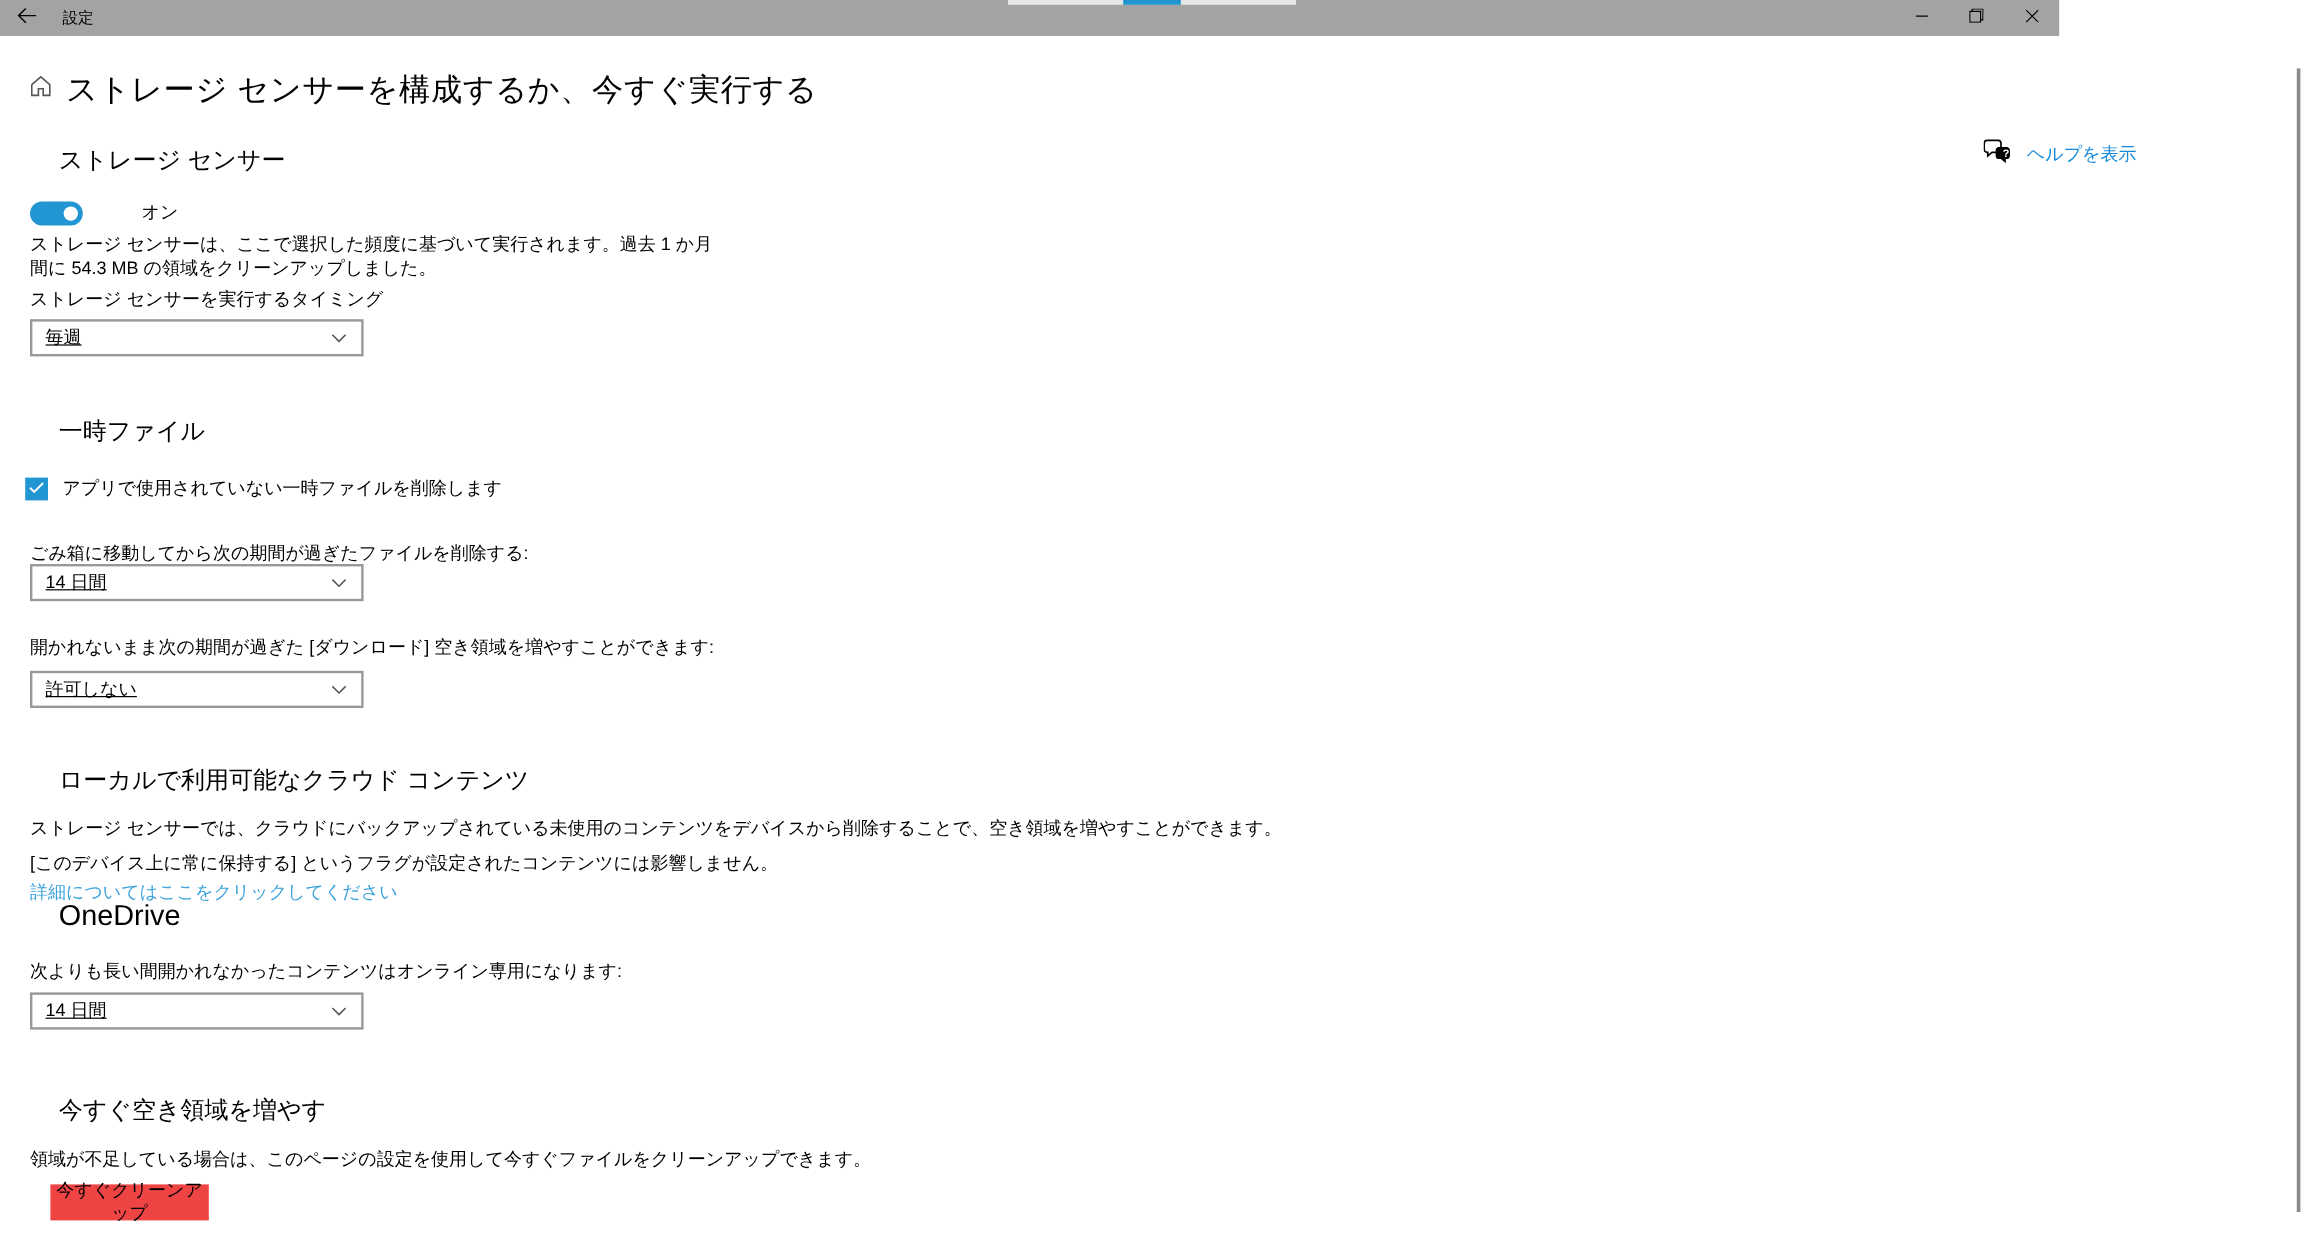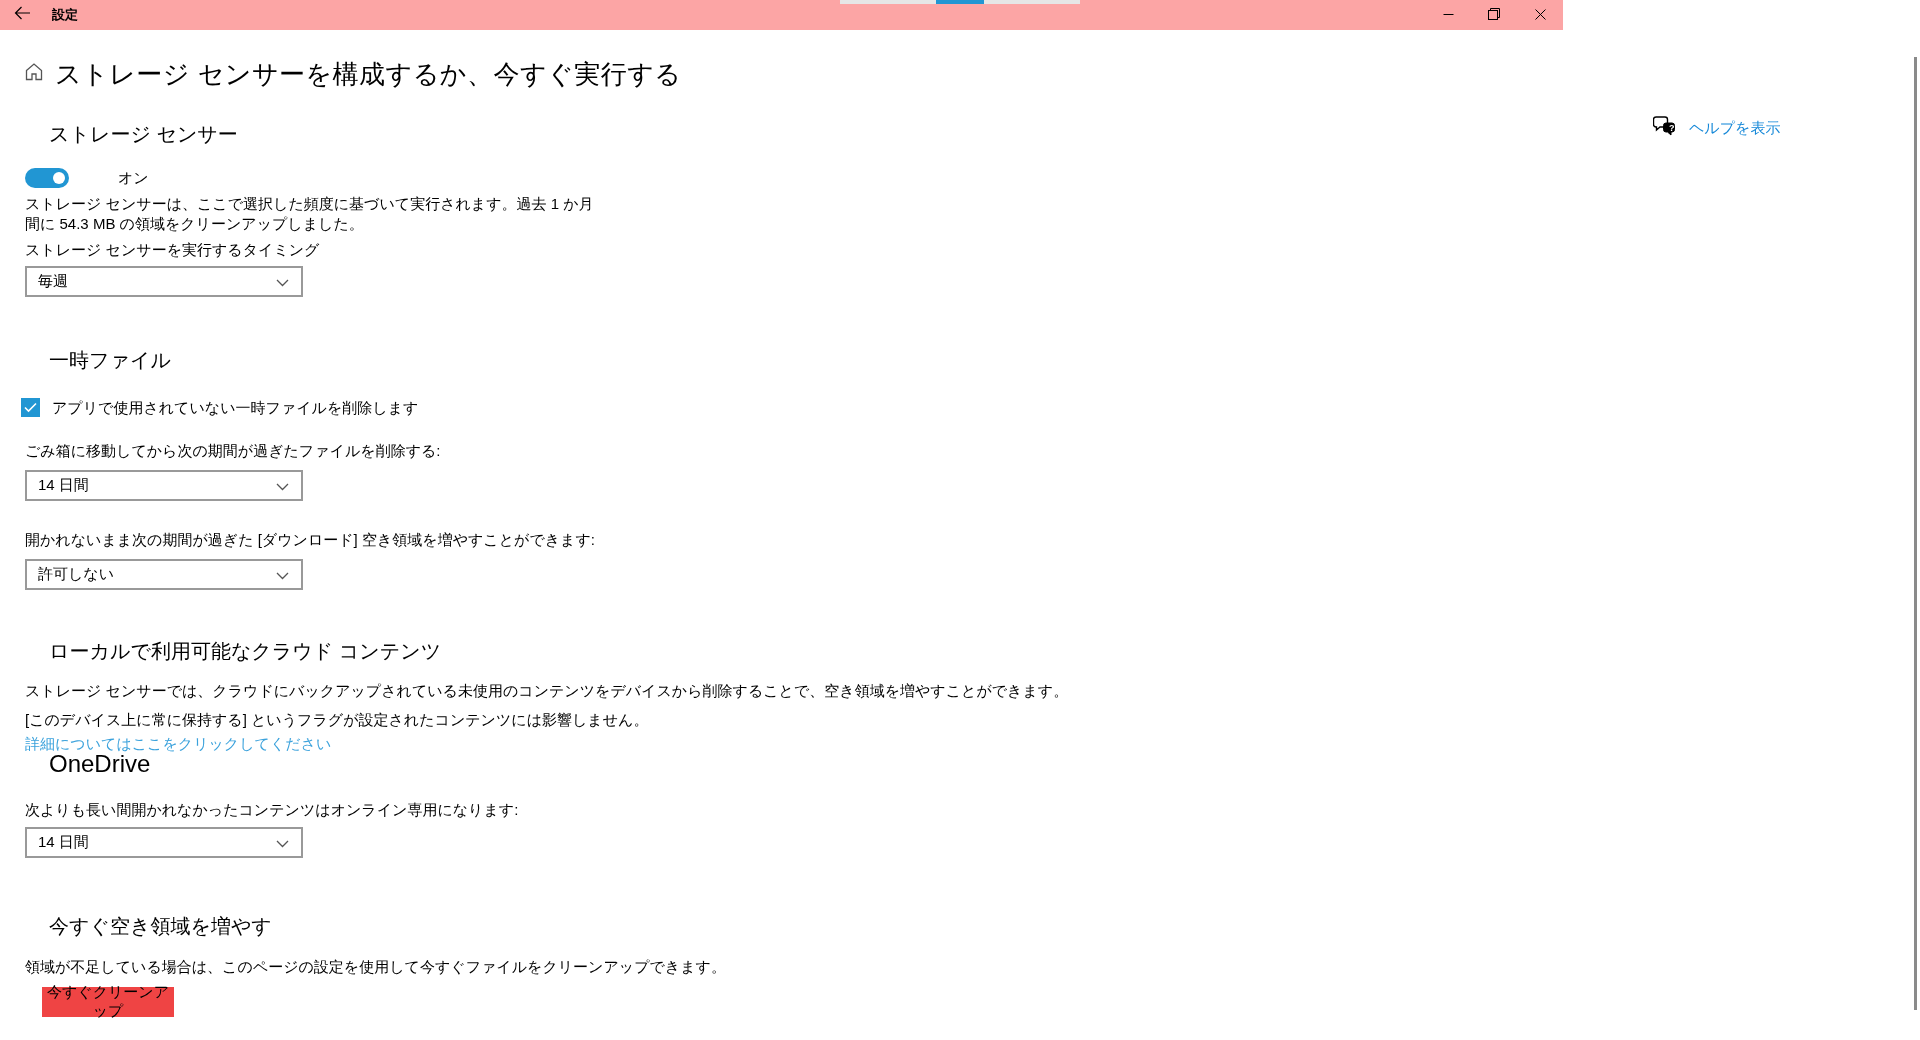--- a/index.html
+++ b/index.html
@@ -1,20 +1,20 @@
 <!DOCTYPE html>
 <html><head>
 <meta charset="utf-8">
 <style>
   * { margin:0; padding:0; box-sizing:border-box; }
   html,body { width:1920px; height:1040px; background:#ffffff; overflow:hidden; }
   body { font-family:"Liberation Sans","DejaVu Sans",sans-serif; color:#000; position:relative; }
 
   
-  .titlebar { position:absolute; top:0; left:0; width:1563px; height:30px; background:#fca5a5;font-weight:bold; }
+  .titlebar { position:absolute; top:0; left:0; width:1716px; height:30px; background:#a3a3a3; }
   .back-btn { position:absolute; left:0; top:0; width:44px; height:30px; display:flex; align-items:center; justify-content:center; cursor:pointer; }
   .app-title { position:absolute; left:52px; top:7px; font-size:13px; line-height:16px; }
   .caption-btns { position:absolute; right:0; top:0; display:flex; }
   .caption-btn { width:46px; height:30px; display:flex; align-items:center; justify-content:center; cursor:pointer; }
 
   
   .progress-track { position:absolute; left:840px; top:0; width:240px; height:4px; background:#e6e6e6; }
   .progress-thumb { position:absolute; left:96px; top:0; width:48px; height:4px; background:#2196d3; }
 
   
@@ -25,21 +25,21 @@
   .help-icon { margin-right:12px; }
   .help-link { font-size:15px; line-height:20px; color:#1588d8; cursor:pointer; }
 
   
   .section-h { position:absolute; left:25px; font-size:20px; font-weight:400; line-height:28px;margin-left:24px; }
   .body-text { position:absolute; left:25px; font-size:15px; line-height:20px; white-space:pre-line; }
   .field-label { position:absolute; left:25px; font-size:15px; line-height:20px; }
   .link-text { position:absolute; left:25px; font-size:15px; line-height:20px; color:#3ba2dc; cursor:pointer; }
 
   .select-box { position:absolute; left:25px; width:278px; height:31px; border:2px solid #999999; background:#fff;
-                display:flex; align-items:center; justify-content:space-between; padding:0 12px 0 11px; cursor:pointer; }
+                display:flex; align-items:center; justify-content:space-between; padding:0 12px 0 11px; cursor:pointer;text-decoration:underline; }
   .select-box .sel-val { font-size:15px; }
 
   
   .toggle { position:absolute; left:25px; top:168px; width:44px; height:20px; background:#2196d3; border-radius:10px; cursor:pointer; }
   .toggle .knob { position:absolute; right:4px; top:4px; width:12px; height:12px; background:#fff; border-radius:50%; }
   .toggle-label { position:absolute; left:82px; top:168px; font-size:15px; line-height:20px;margin-left:36px; }
 
   
   .checkbox { position:absolute; left:21px; top:398px; width:19px; height:19px; background:#2196d3; display:flex; align-items:center; justify-content:center; cursor:pointer; }
   .checkbox-label { position:absolute; left:52px; top:398px; font-size:15px; line-height:20px; }
@@ -125,21 +125,21 @@
 
 <h2 class="section-h" style="top:346px;">一時ファイル</h2>
 
 <div class="checkbox">
   <span><svg width="13" height="11" viewBox="0 0 13 11">
         <path d="M1 5.5 L4.5 9 L12 1.5" fill="none" stroke="#fff" stroke-width="1.6"></path>
       </svg></span>
 </div>
 <span class="checkbox-label">アプリで使用されていない一時ファイルを削除します</span>
 
-<span class="field-label" style="top:441px;">ごみ箱に移動してから次の期間が過ぎたファイルを削除する:</span>
+<span class="field-label" style="top:452px;">ごみ箱に移動してから次の期間が過ぎたファイルを削除する:</span>
 <div class="select-box" style="top:470px;">
   <span class="sel-val">14 日間</span>
   <span><svg width="13" height="8" viewBox="0 0 13 8">
         <path d="M1 1 L6.5 6.5 L12 1" fill="none" stroke="#555" stroke-width="1.3"></path>
       </svg></span>
 </div>
 
 <span class="field-label" style="top:530px;">開かれないまま次の期間が過ぎた [ダウンロード] 空き領域を増やすことができます:</span>
 <div class="select-box" style="top:559px;">
   <span class="sel-val">許可しない</span>

